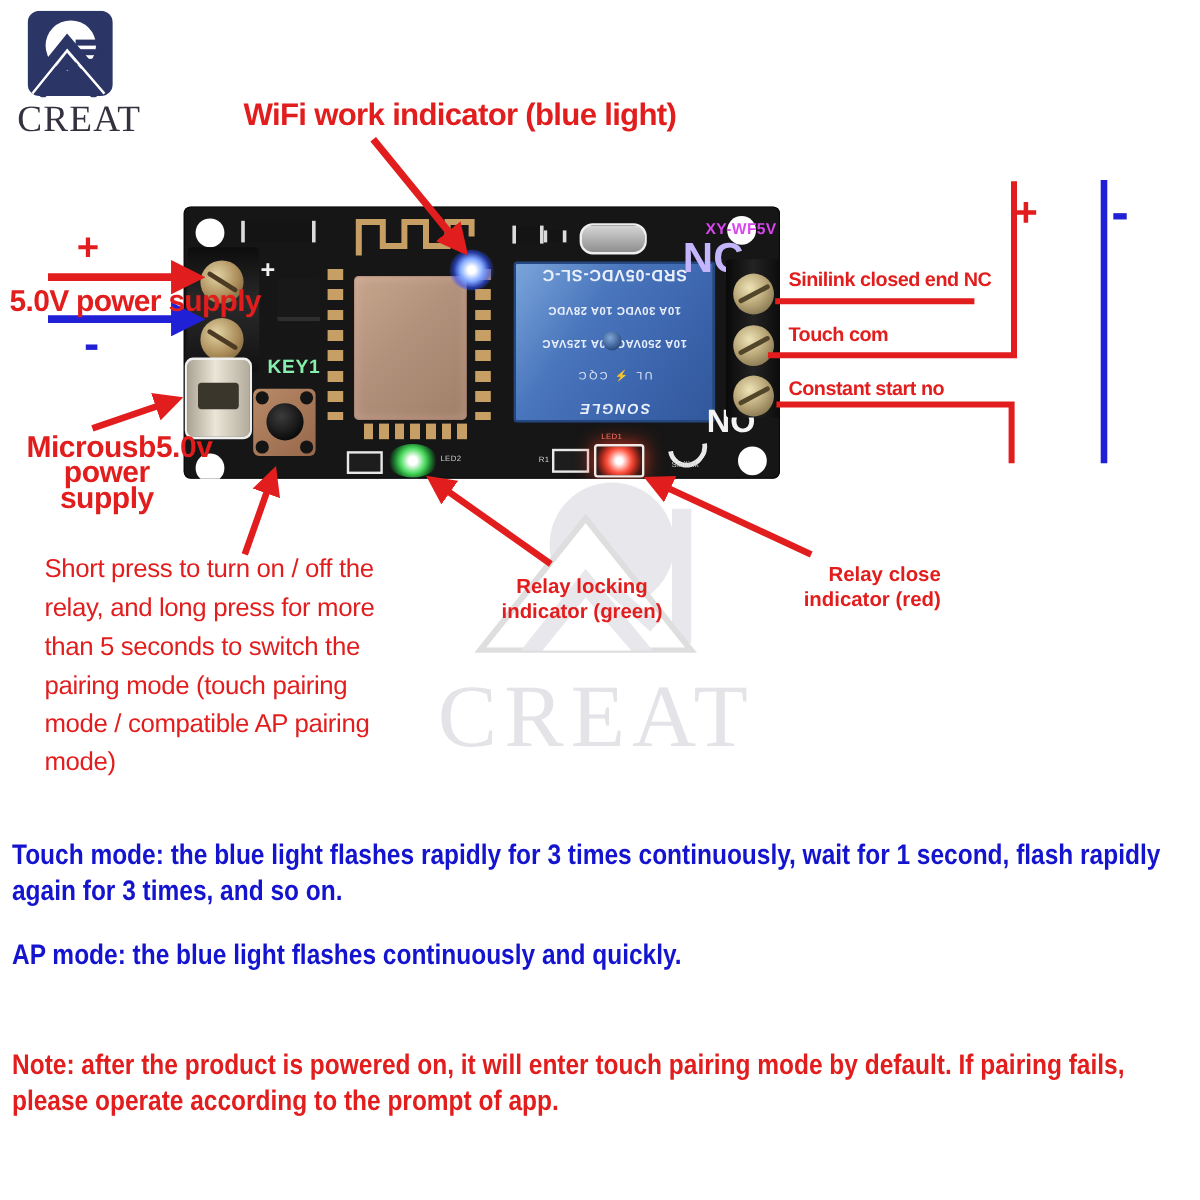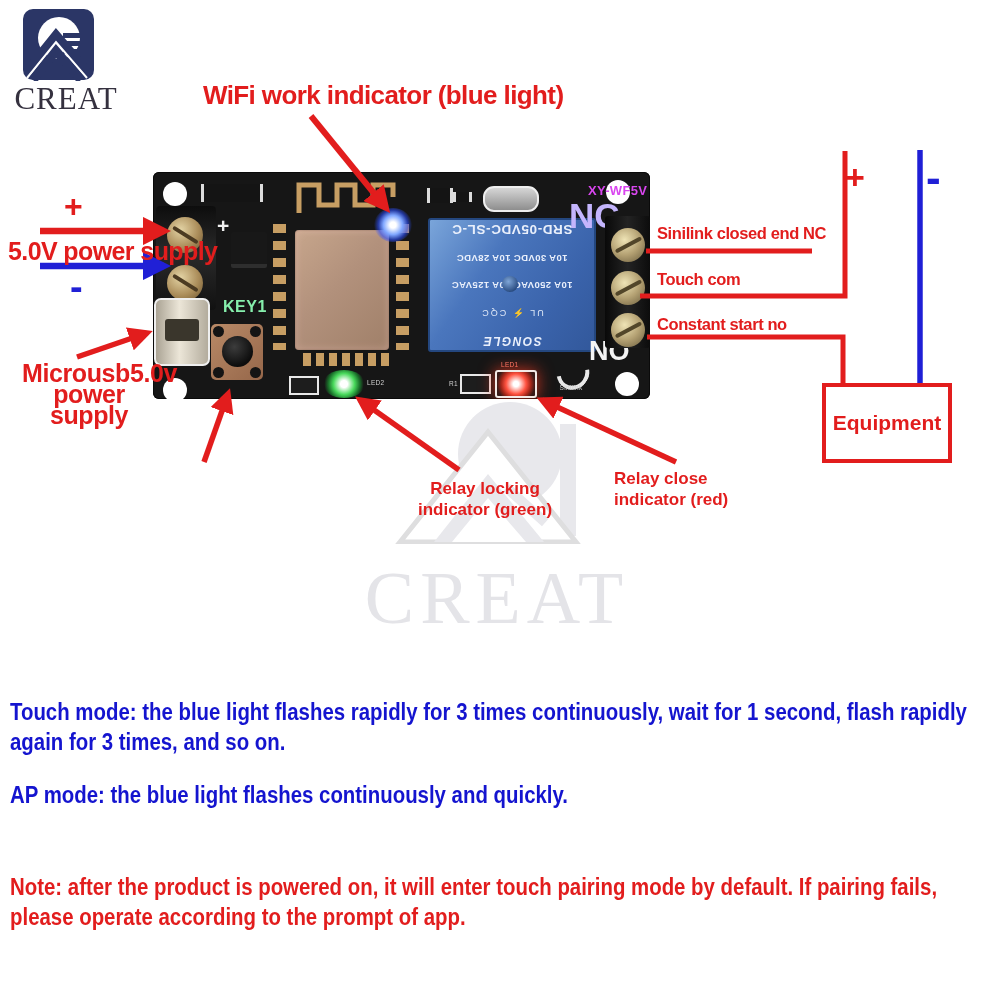--- a/index.html
+++ b/index.html
@@ -23,21 +23,21 @@
   
   #wifi-label{left:203px;top:80px;font-size:26px;font-weight:bold;letter-spacing:-0.6px;}
   #supply-plus{left:64px;top:190px;font-size:32px;font-weight:bold;line-height:1;}
   #supply-label{left:8px;top:237px;font-size:25px;font-weight:bold;letter-spacing:-0.6px;}
   #supply-minus{left:70px;top:268px;font-size:38px;font-weight:bold;line-height:1;}
   #microusb-label{left:22px;top:363px;width:134px;text-align:center;
     font-size:25px;font-weight:bold;line-height:21px;letter-spacing:-0.4px;}
   #short-press{left:37px;top:458px;width:302px;font-size:21.5px;line-height:32.3px;letter-spacing:-0.3px;}
   #self-locking{left:400px;top:478px;width:170px;text-align:center;
     font-size:17px;font-weight:bold;line-height:21px;}
-  #relay-close{left:614px;top:468px;width:170px;text-align:left;
+  #relay-close{left:614px;top:468px;width:170px;text-align:right;
     font-size:17px;font-weight:bold;line-height:21px;}
   .term-label{font-size:16.5px;font-weight:bold;letter-spacing:-0.4px;}
   #term-nc{left:657px;top:224px;}
   #term-com{left:657px;top:270px;}
   #term-no{left:657px;top:315px;}
   #wire-plus{left:845px;top:160px;font-size:34px;font-weight:bold;line-height:1;}
   #wire-minus{left:926px;top:156px;font-size:44px;font-weight:bold;line-height:1;}
   #equipment-box{left:822px;top:383px;width:122px;height:72px;background:#fff;
     border:4px solid #e21d1d;display:flex;align-items:center;justify-content:center;
     font-size:21px;font-weight:bold;}
@@ -231,32 +231,32 @@
   </svg>
 
   <div class="abs red" id="wifi-label">WiFi work indicator (blue light)</div>
   <div class="abs red" id="supply-plus">+</div>
   <div class="abs red" id="supply-label">5.0V power supply</div>
   <div class="abs blue" id="supply-minus">-</div>
   <div class="abs red" id="microusb-label">
     <div>Microusb5.0v</div>
     <div>power supply</div>
   </div>
+  <div class="abs red" id="short-press">Short press to turn on / off the relay, and long press for more than 5 seconds to switch the pairing mode (touch pairing mode / compatible AP pairing mode)</div>
   <div class="abs red" id="self-locking">
     <div>Relay locking</div>
     <div>indicator (green)</div>
   </div>
   <div class="abs red" id="relay-close">
     <div>Relay close</div>
     <div>indicator (red)</div>
   </div>
   <div class="abs red term-label" id="term-nc">Sinilink closed end NC</div>
   <div class="abs red term-label" id="term-com">Touch com</div>
   <div class="abs red term-label" id="term-no">Constant start no</div>
   <div class="abs red" id="wire-plus">+</div>
   <div class="abs blue" id="wire-minus">-</div>
-  <div class="abs red" id="equipment-box">Equipment</div>
 
   <div class="abs noteblue cond" id="touch-note">Touch mode: the blue light flashes rapidly for 3 times continuously, wait for 1 second, flash rapidly again for 3 times, and so on.</div>
   <div class="abs noteblue cond" id="ap-note">AP mode: the blue light flashes continuously and quickly.</div>
   <div class="abs red cond" id="pairing-note">Note: after the product is powered on, it will enter touch pairing mode by default. If pairing fails, please operate according to the prompt of app.</div>
 
 </div>
 
 </body></html>

